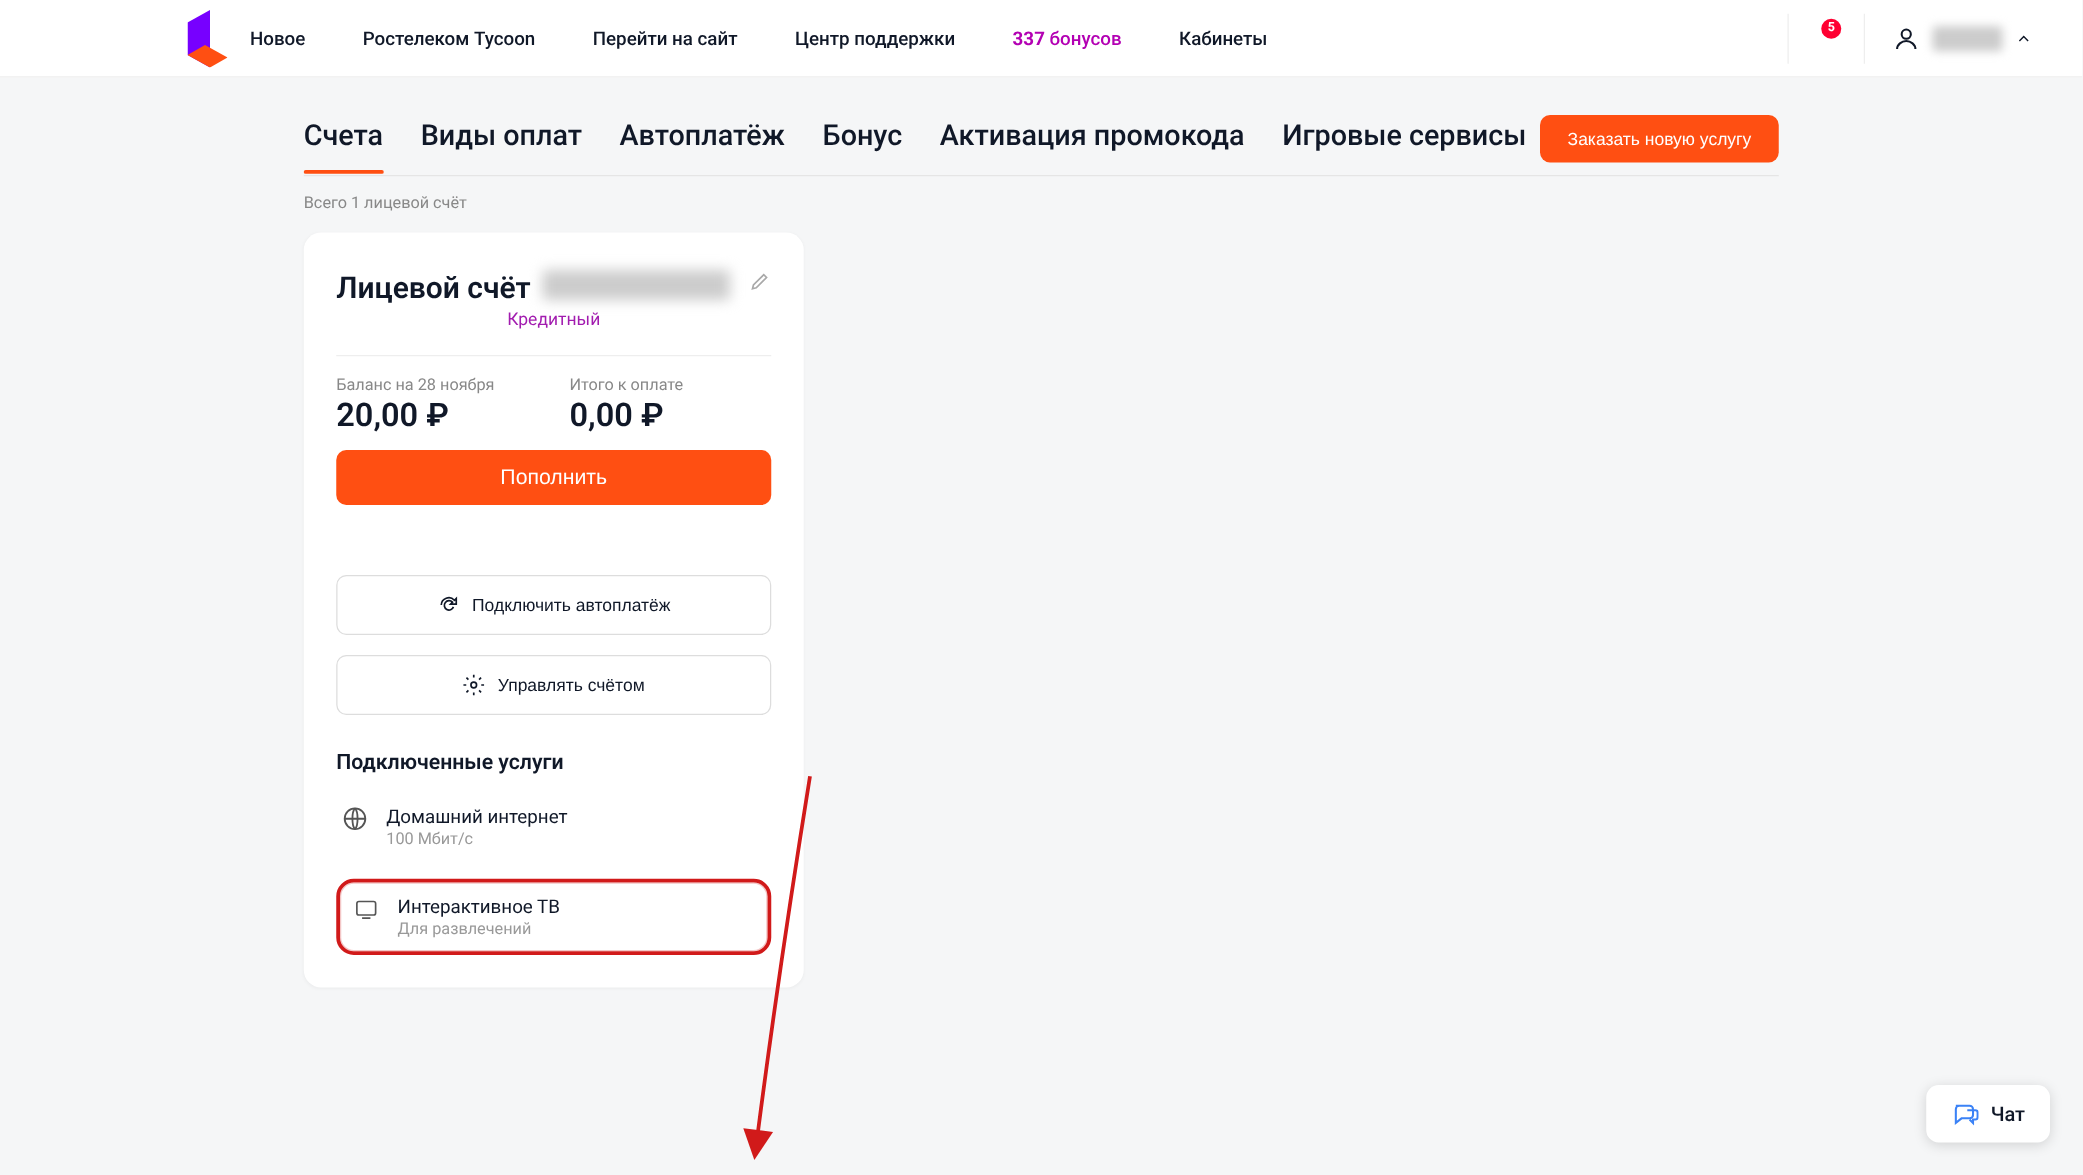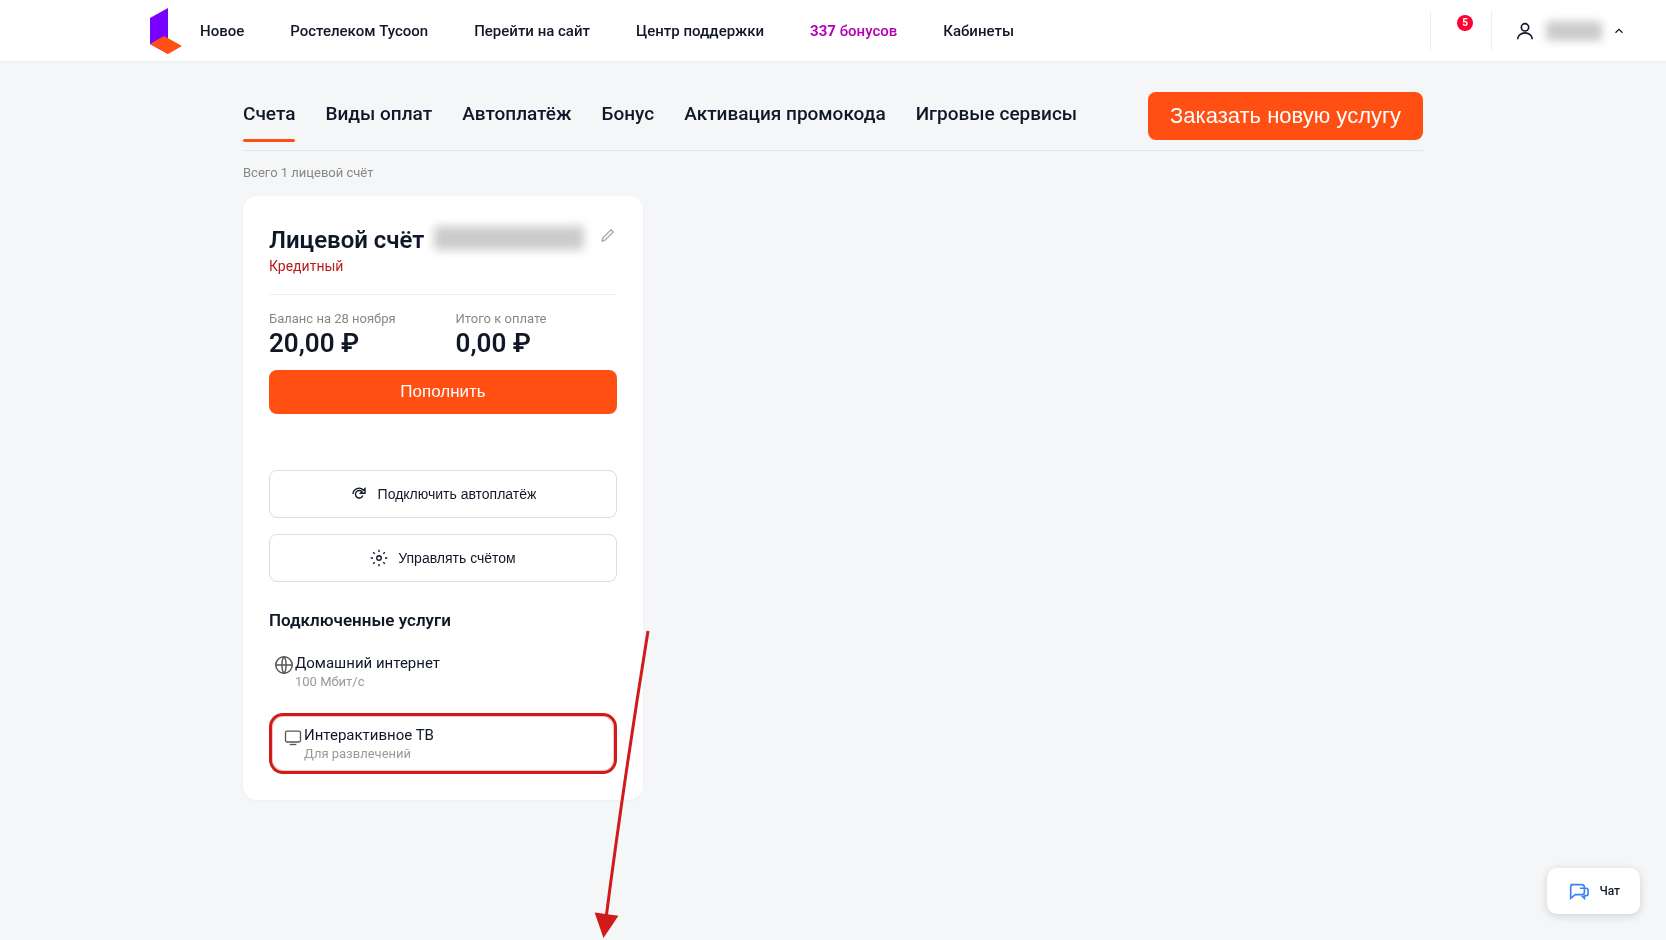--- a/index.html
+++ b/index.html
@@ -63,21 +63,21 @@
 
   .page-wrap { max-width: 1240px; margin: 0 auto; padding: 0 30px; position:relative;}
   .tabs-row {
     display:flex; align-items:center;
     padding-top: 30px;
     border-bottom:1px solid #e5e5e5;
     position:relative;
   }
   .tabs { display:flex; gap:30px; }
   .tab {
-    font-size:19px; font-weight:500;
+    font-size:23px; font-weight:500;
     padding-bottom:16px;
     cursor:pointer;
     color:#101828;
     position:relative;
   }
   .tab.active::after{
     content:"";
     position:absolute; left:0; right:0; bottom:-1px;
     height:3px; background:#ff4f12; border-radius:2px;
   }
@@ -85,41 +85,41 @@
   .btn-outline {
     border:1.5px solid #ff4f12; color:#101828;
     background:#fff;
     font-size:16px; font-weight:500;
     border-radius:8px;
     padding:11px 22px;
     cursor:pointer;
   }
   .btn-primary {
     background:#ff4f12; color:#fff;
-    font-size:22px; font-weight:500;
+    font-size:14px; font-weight:500;
     border:none; border-radius:8px;
     padding:11px 22px;
     cursor:pointer;
   }
   .subtitle { font-size:13px; color:#888; margin-top:14px; }
   .card {
     background:#fff; border-radius:14px;
     width:400px; margin-top:16px;
     padding:30px 26px 26px 26px;
     box-shadow:0 1px 3px rgba(0,0,0,0.04);
     position:relative;
   }
   .card-title-row{ display:flex; align-items:flex-start; gap:8px;}
   .card-title{ font-size:24px; font-weight:600; }
   .card-title .blur-num{
     display:inline-block; width:150px; height:24px; background:#ccc;
     filter:blur(5px); border-radius:3px; vertical-align:-2px; margin-left:4px;
   }
   .edit-icon{ margin-left:auto; cursor:pointer; opacity:.5;}
-  .card-type{ font-size:14px; color:#b91c1c; margin-top:4px;}
+  .card-type{ font-size:14px; color:#a21caf; margin-top:4px;text-align:center;}
   .divider{ height:1px; background:#eee; margin:20px 0 16px;}
   .balance-row{ display:flex; gap:60px;}
   .bal-label{ font-size:13px; color:#888;}
   .bal-val{ font-size:26px; font-weight:600; margin-top:2px;}
   .btn-topup{
     background:#ff4f12; color:#fff; border:none;
     width:100%; border-radius:8px;
     font-size:17px; font-weight:500;
     padding:12px 0; margin-top:12px;
     cursor:pointer;
@@ -128,21 +128,21 @@
     width:100%; border:1px solid #ddd;
     background:#fff; border-radius:8px;
     font-size:14px; color:#101828;
     padding:14px 0; cursor:pointer;
     display:flex; align-items:center; justify-content:center; gap:10px;
     margin-top:16px;
   }
   .btn-card-outline.first{ margin-top:56px;}
   .services-title{ font-size:17px; font-weight:600; margin-top:28px;}
   .service-item{
-    display:flex; align-items:flex-start; 
+    display:flex; align-items:flex-start; gap:14px;
     margin-top:18px; padding:6px 4px;
     cursor:pointer; border-radius:10px;
   }
   .service-item .svc-icon{
     width:22px; height:22px; flex-shrink:0;
     display:flex; align-items:center; justify-content:center;
     color:#555;
   }
   .svc-name{ font-size:15px;}
   .svc-sub{ font-size:13px; color:#999; margin-top:2px;}
@@ -155,21 +155,21 @@
   .annotation-arrow{
     position:absolute;
     pointer-events:none;
   }
   .chat-bubble{
     position:fixed; right:26px; bottom:26px;
     background:#fff; border-radius:10px;
     box-shadow:0 2px 10px rgba(0,0,0,.15);
     display:flex; align-items:center; gap:10px;
     padding:12px 20px; cursor:pointer;
-    font-size:12px; font-weight:500;
+    font-size:16px; font-weight:500;
   }
   .chat-bubble svg{ color:#3b82f6;}
 </style>
 </head>
 <body>
 
 <div class="topbar">
   <div class="logo">
     <svg viewBox="0 0 32 46">
       <path d="M0 10 L18 0 L18 46 L0 36 Z" fill="#7700ff"></path>

